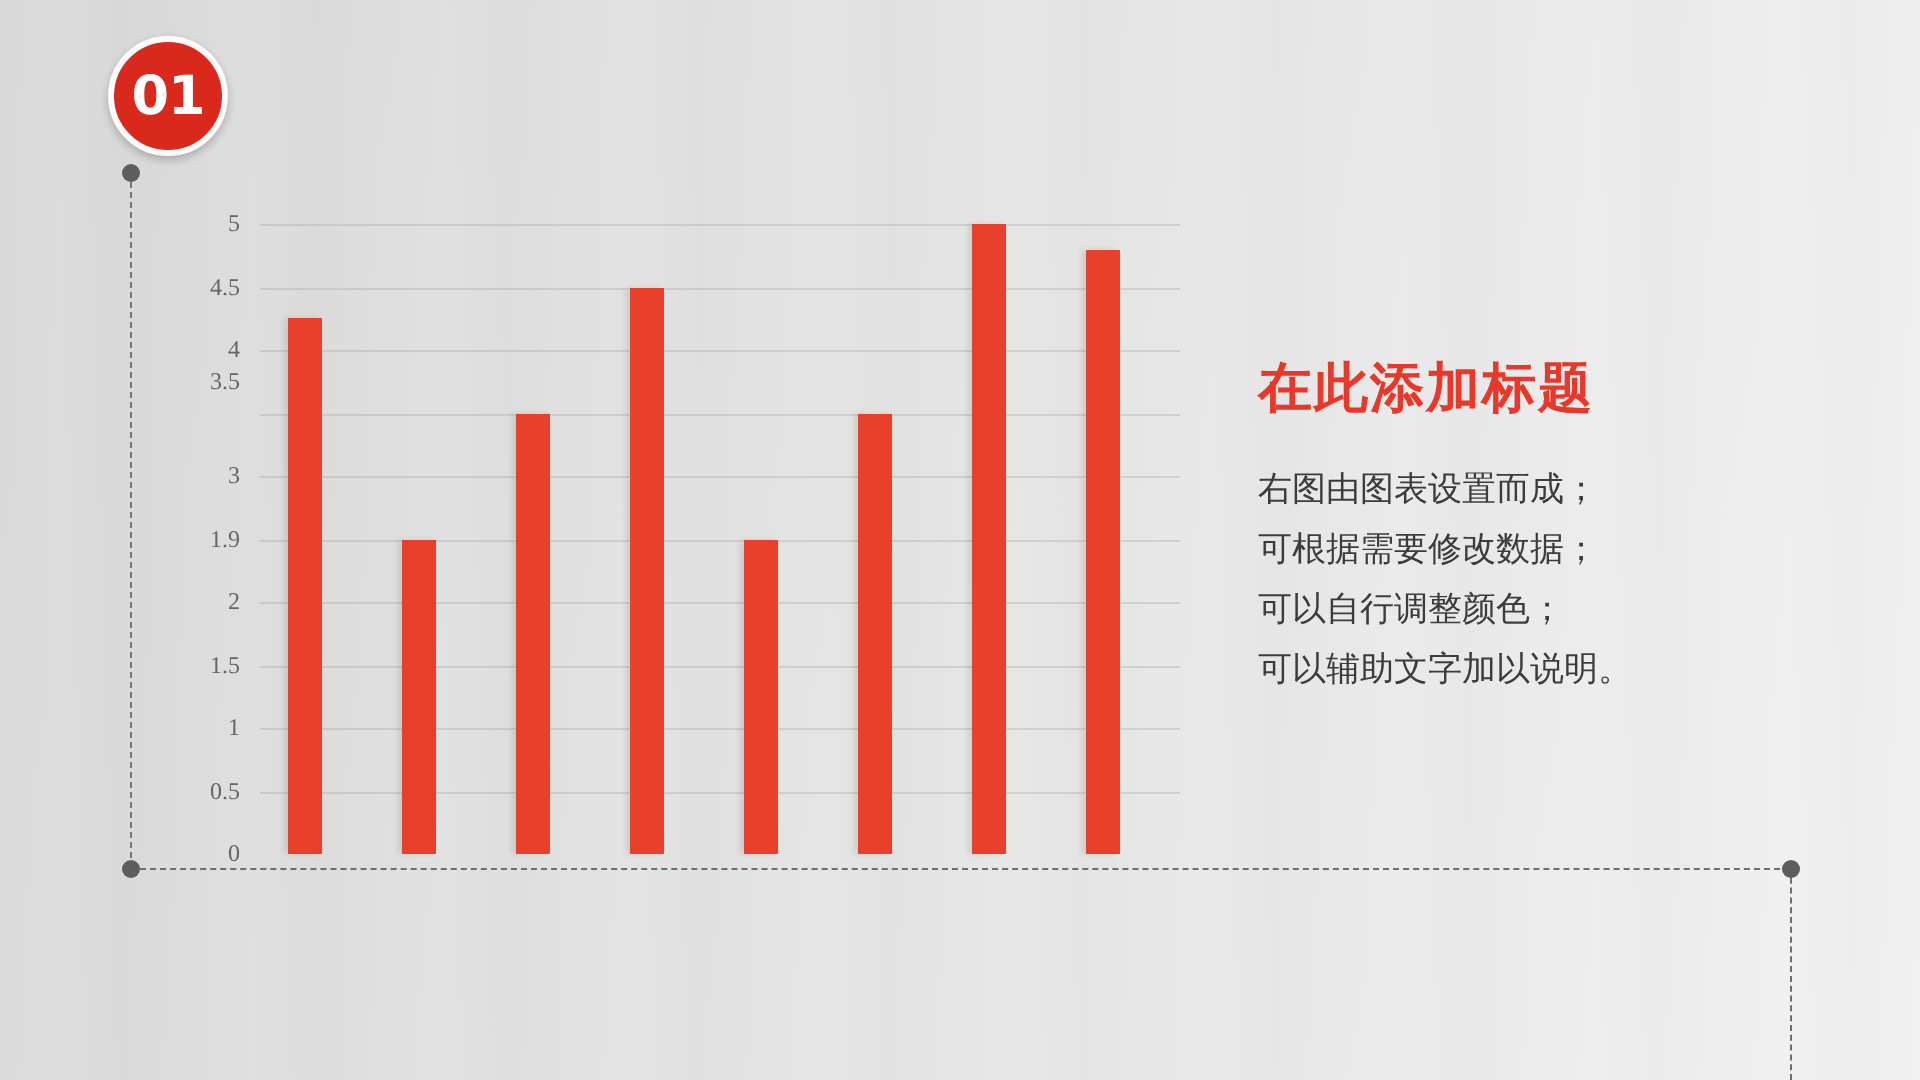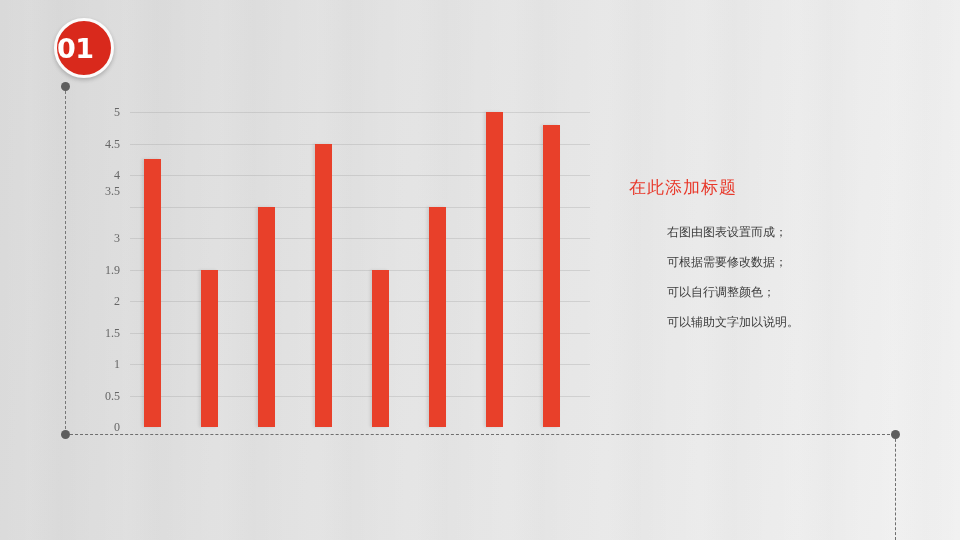--- a/index.html
+++ b/index.html
@@ -58,21 +58,21 @@
     top: 18px;
     width: 60px;
     height: 60px;
     border-radius: 50%;
     background: #d9291c;
     border: 3px solid #fbfbfb;
     box-sizing: border-box;
     box-shadow: 0 2px 4px rgba(0,0,0,0.22);
     display: flex;
     align-items: center;
-    justify-content: flex-start;
+    justify-content: center;
   }
   #badge-number {
     color: #ffffff;
     font-size: 27px;
     font-weight: bold;
     letter-spacing: -0.5px;
     line-height: 1;
     font-family: "DejaVu Sans", sans-serif;
   }
 
@@ -172,33 +172,32 @@
   }
 
   
   #text-panel {
     position: absolute;
     left: 629px;
     top: 176px;
     width: 300px;
   }
   #panel-heading {
-    font-size: 17px;
-    font-weight: normal;
+    font-size: 27px;
+    font-weight: bold;
     color: #e8382a;
     letter-spacing: 1px;
     margin-bottom: 18px;
     white-space: nowrap;
   }
   .panel-line {
-    font-size: 12px;
+    font-size: 17px;
     color: #3c3c3c;
     line-height: 30px;
     white-space: nowrap;
-    margin-left: 38px;
   }
 </style>
 </head>
 <body>
 
 <div id="slide">
 
   <div id="bg-bands"></div>
 
   <div id="header">

